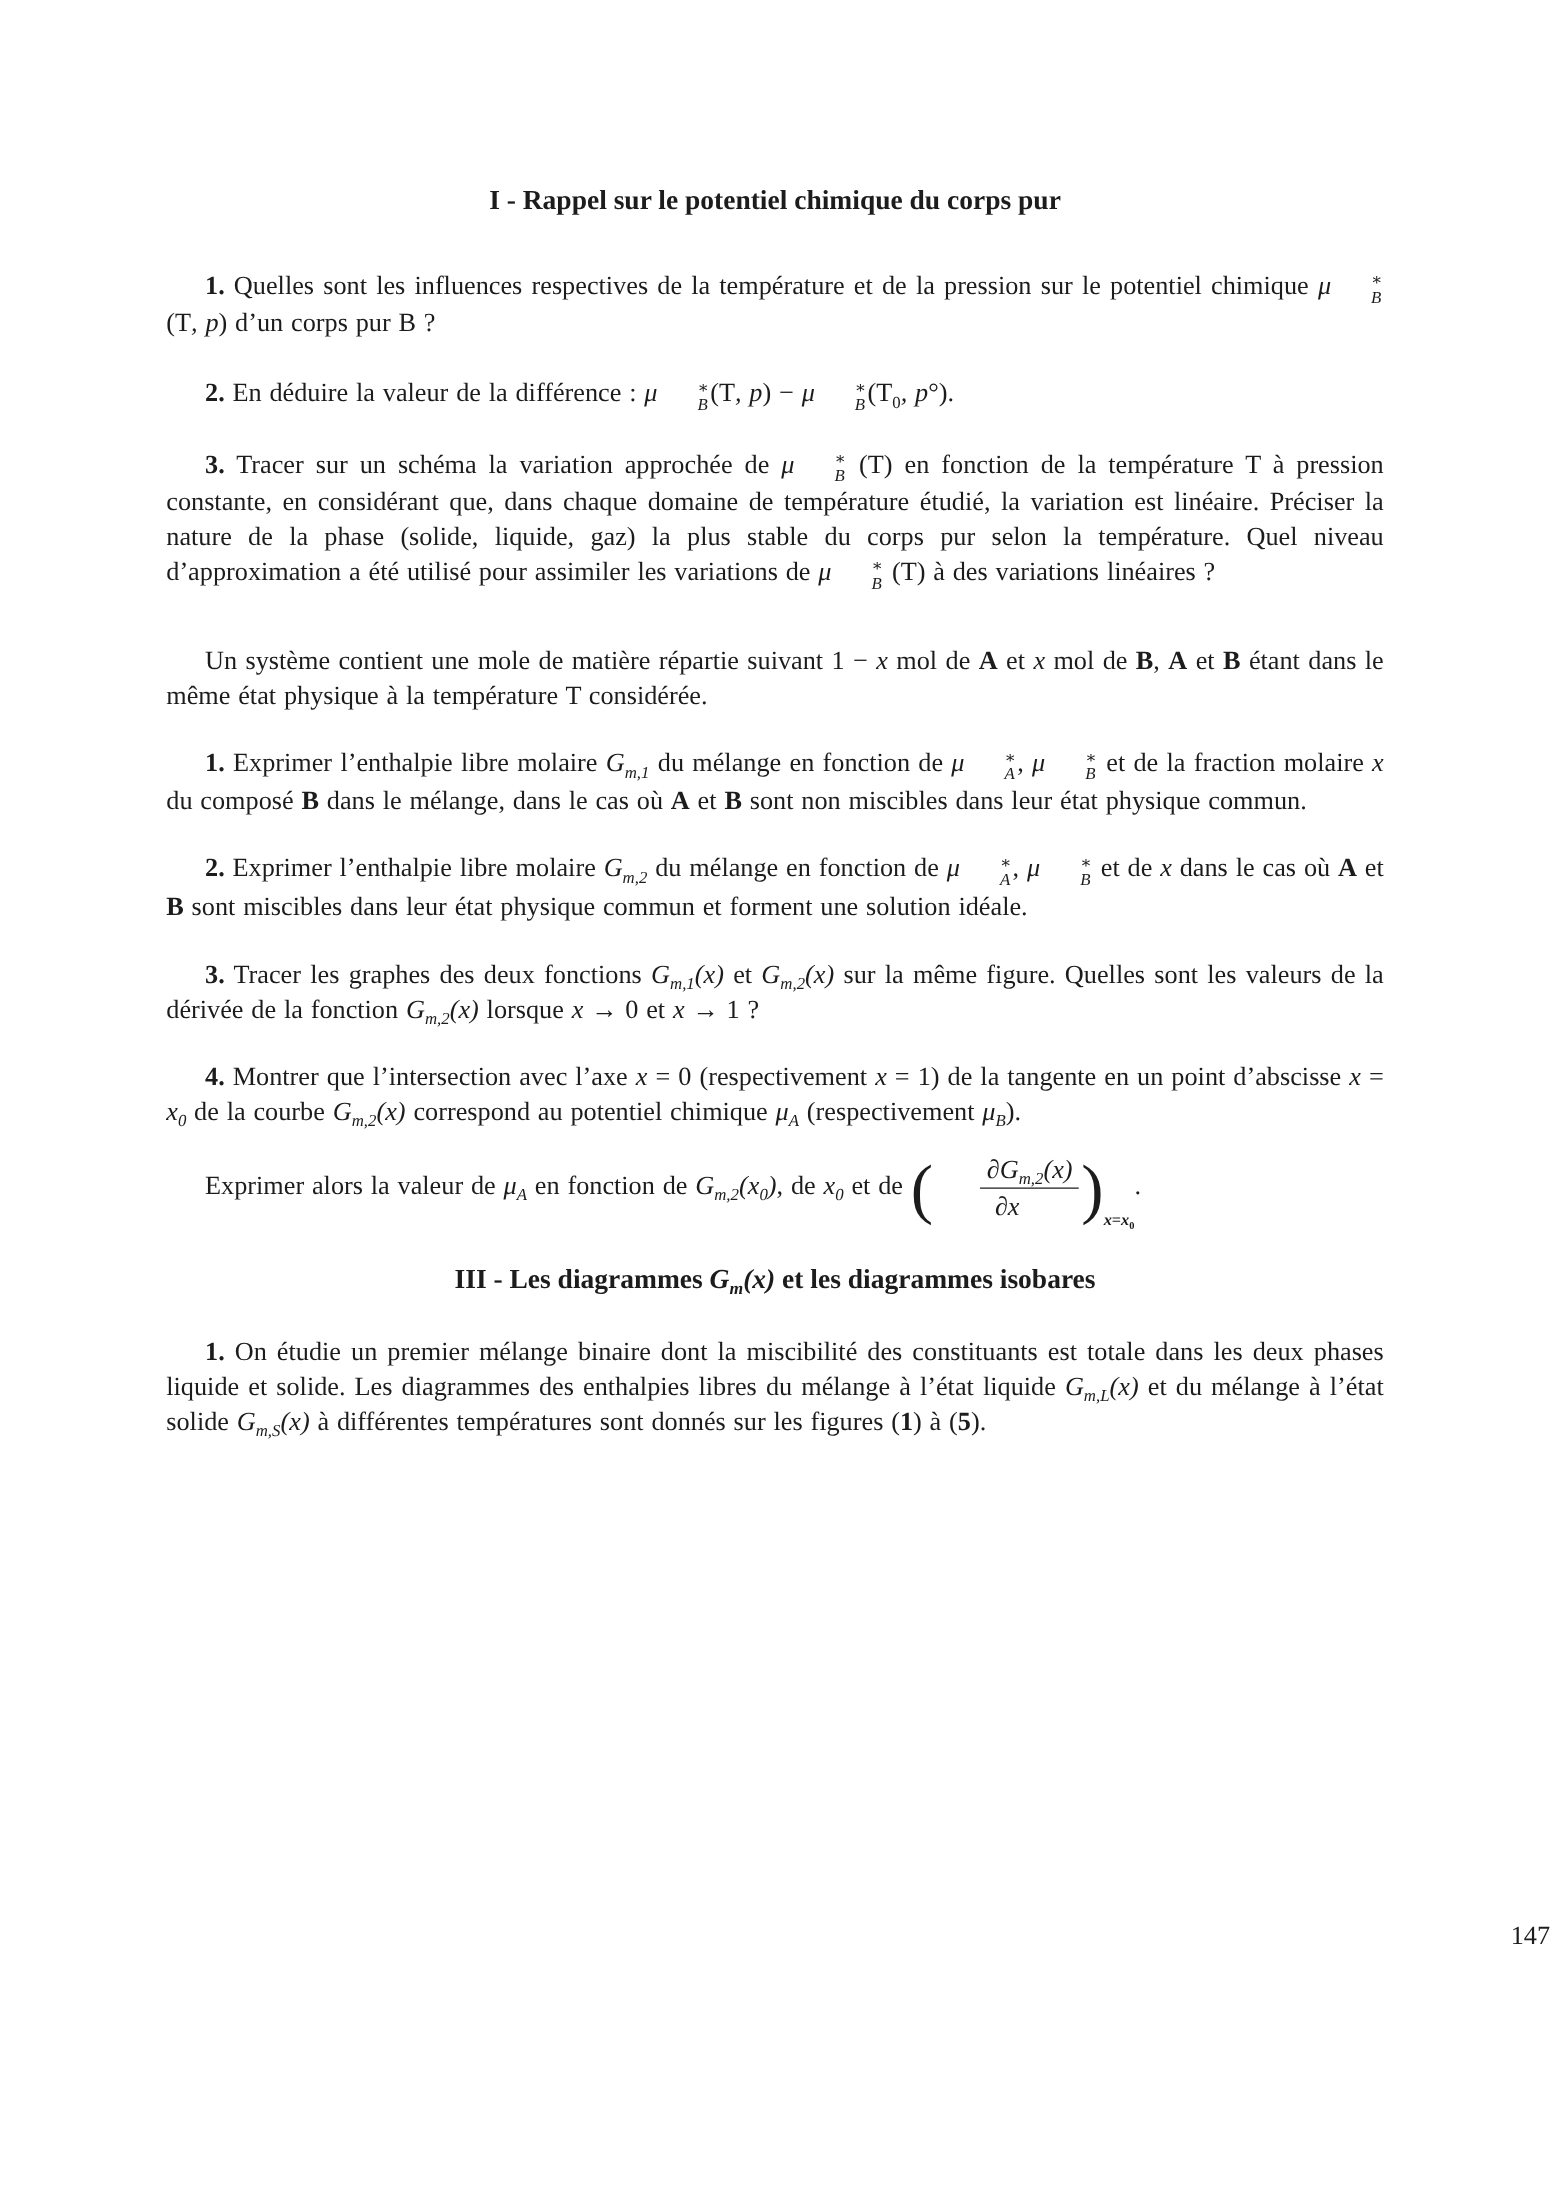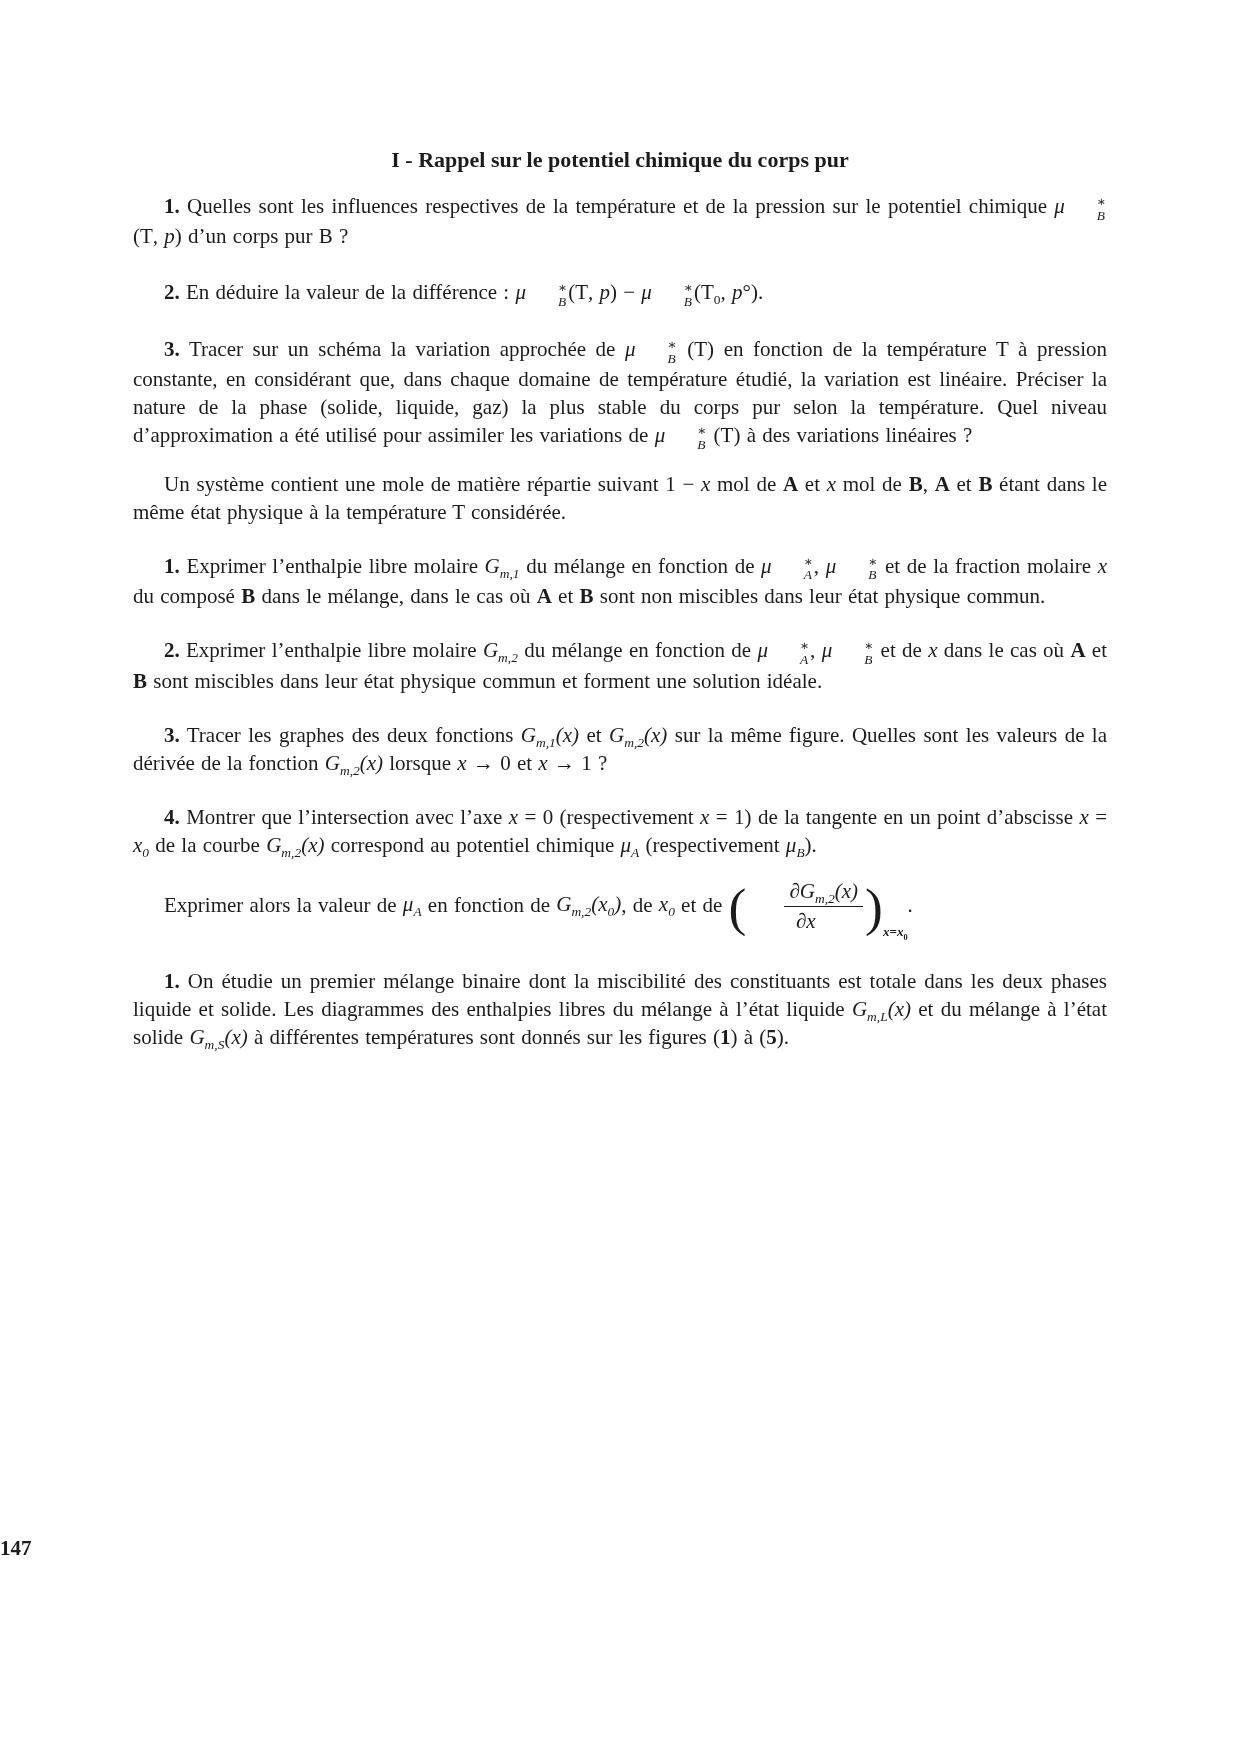--- a/index.html
+++ b/index.html
@@ -17,21 +17,21 @@
   .hd{
     font-size:22px;line-height:28px;font-weight:bold;
     text-align:center;margin:0;
   }
   .para{
     font-size:21px;line-height:28px;
     text-align:justify;text-indent:31px;
     margin:26px 0 0 0;
     word-spacing:1px;
   }
-  .mt38{margin-top:18px;}
+  .mt38{margin-top:40px;}
   .mt42{margin-top:42px;}
   .mt28{margin-top:28px;}
   .mt30{margin-top:30px;}
   .mt20{margin-top:20px;}
   .mi{font-style:italic;}
   sub,sup{font-size:0.64em;line-height:0;}
   .stk{
     display:inline-block;text-align:left;vertical-align:-0.5em;
     line-height:1.02;font-size:0.64em;margin-left:1px;margin-right:1px;
   }
@@ -41,21 +41,21 @@
     margin:0 2px;line-height:1.2;text-indent:0;
   }
   .fn{display:block;border-bottom:1.4px solid #1c1c1c;padding:0 5px 2px 5px;margin-left:36px;}
   .fd{display:block;padding-top:2px;}
   .bigp{
     font-size:255%;vertical-align:middle;font-weight:300;line-height:0;
   }
   .blim{font-size:0.62em;vertical-align:-1.9em;line-height:0;font-weight:bold;}
   .pageno{
     position:absolute;top:1536px;left:0;width:1240px;
-    text-align:left;font-size:21px;font-weight:bold;
+    text-align:right;font-size:21px;
   }
 </style>
 </head>
 <body>
 
 <main class="content">
 
   <h2 class="hd">I - Rappel sur le potentiel chimique du corps pur</h2>
 
   <p class="para mt38"><b>1.</b> Quelles sont les influences respectives de la température et de la pression sur le potentiel chimique <span class="mi">μ</span><span class="stk"><span>∗</span><span class="mi">B</span></span>(T<span class="mi">, p</span>) d’un corps pur B ?</p>
@@ -70,19 +70,20 @@
   <p class="para"><b>1.</b> Exprimer l’enthalpie libre molaire <span class="mi">G<sub>m,1</sub></span> du mélange en fonction de <span class="mi">μ</span><span class="stk"><span>∗</span><span class="mi">A</span></span>, <span class="mi">μ</span><span class="stk"><span>∗</span><span class="mi">B</span></span> et de la fraction molaire <span class="mi">x</span> du composé <b>B</b> dans le mélange, dans le cas où <b>A</b> et <b>B</b> sont non miscibles dans leur état physique commun.</p>
 
   <p class="para"><b>2.</b> Exprimer l’enthalpie libre molaire <span class="mi">G<sub>m,2</sub></span> du mélange en fonction de <span class="mi">μ</span><span class="stk"><span>∗</span><span class="mi">A</span></span>, <span class="mi">μ</span><span class="stk"><span>∗</span><span class="mi">B</span></span> et de <span class="mi">x</span> dans le cas où <b>A</b> et <b>B</b> sont miscibles dans leur état physique commun et forment une solution idéale.</p>
 
   <p class="para"><b>3.</b> Tracer les graphes des deux fonctions <span class="mi">G<sub>m,1</sub>(x)</span> et <span class="mi">G<sub>m,2</sub>(x)</span> sur la même figure. Quelles sont les valeurs de la dérivée de la fonction <span class="mi">G<sub>m,2</sub>(x)</span> lorsque <span class="mi">x</span> → 0 et <span class="mi">x</span> → 1 ?</p>
 
   <p class="para"><b>4.</b> Montrer que l’intersection avec l’axe <span class="mi">x</span> = 0 (respectivement <span class="mi">x</span> = 1) de la tangente en un point d’abscisse <span class="mi">x</span> = <span class="mi">x<sub>0</sub></span> de la courbe <span class="mi">G<sub>m,2</sub>(x)</span> correspond au potentiel chimique <span class="mi">μ<sub>A</sub></span> (respectivement <span class="mi">μ<sub>B</sub></span>).</p>
 
   <p class="para mt20">Exprimer alors la valeur de <span class="mi">μ<sub>A</sub></span> en fonction de <span class="mi">G<sub>m,2</sub>(x<sub>0</sub>)</span>, de <span class="mi">x<sub>0</sub></span> et de <span class="bigp">(</span><span class="frac"><span class="fn"><span class="mi">∂G<sub>m,2</sub>(x)</span></span><span class="fd"><span class="mi">∂x</span></span></span><span class="bigp">)</span><span class="blim"><span class="mi">x</span>=<span class="mi">x</span><sub>0</sub></span>.</p>
 
+  <h2 class="hd mt28">III - Les diagrammes <span class="mi">G<sub>m</sub>(x)</span> et les diagrammes isobares</h2>
 
 
   <p class="para mt30"><b>1.</b> On étudie un premier mélange binaire dont la miscibilité des constituants est totale dans les deux phases liquide et solide. Les diagrammes des enthalpies libres du mélange à l’état liquide <span class="mi">G<sub>m,L</sub>(x)</span> et du mélange à l’état solide <span class="mi">G<sub>m,S</sub>(x)</span> à différentes températures sont donnés sur les figures (<b>1</b>) à (<b>5</b>).</p>
 
 </main>
 
 <div class="pageno">147</div>
 
 </body></html>

